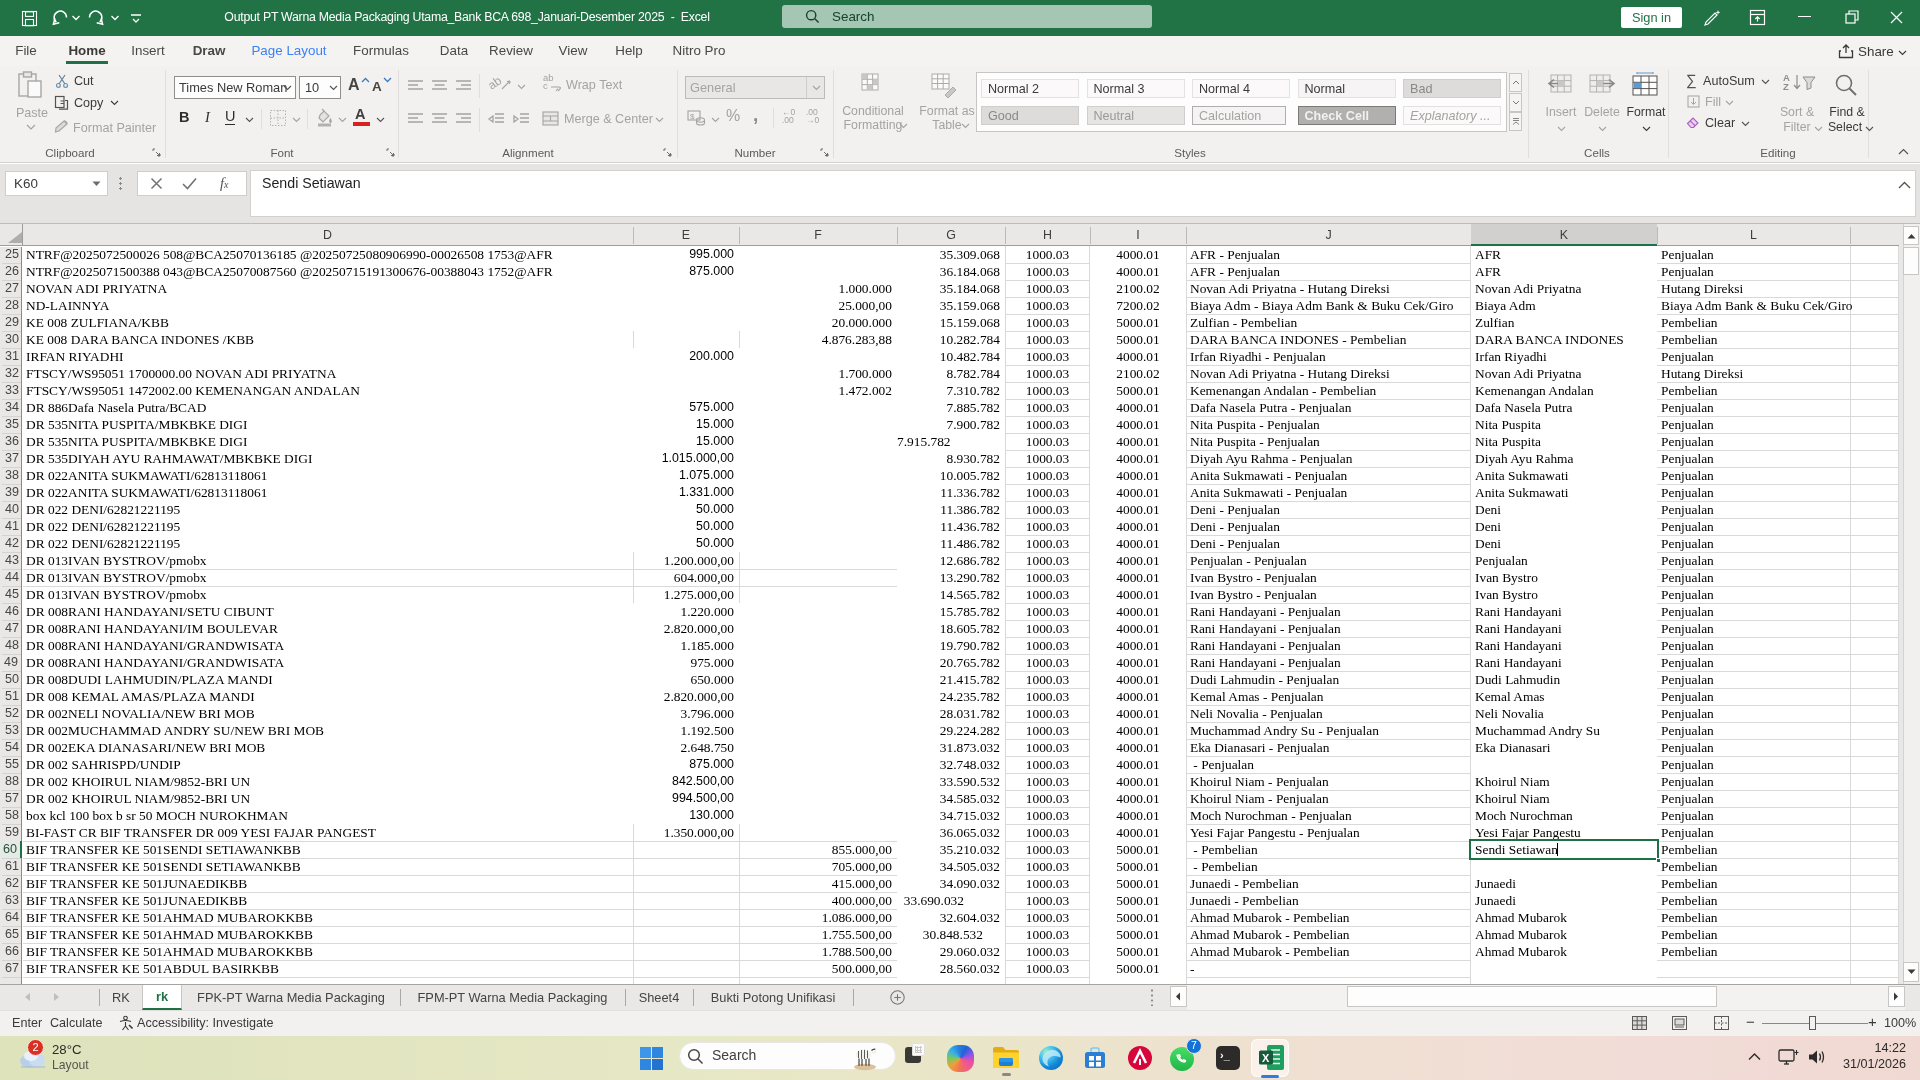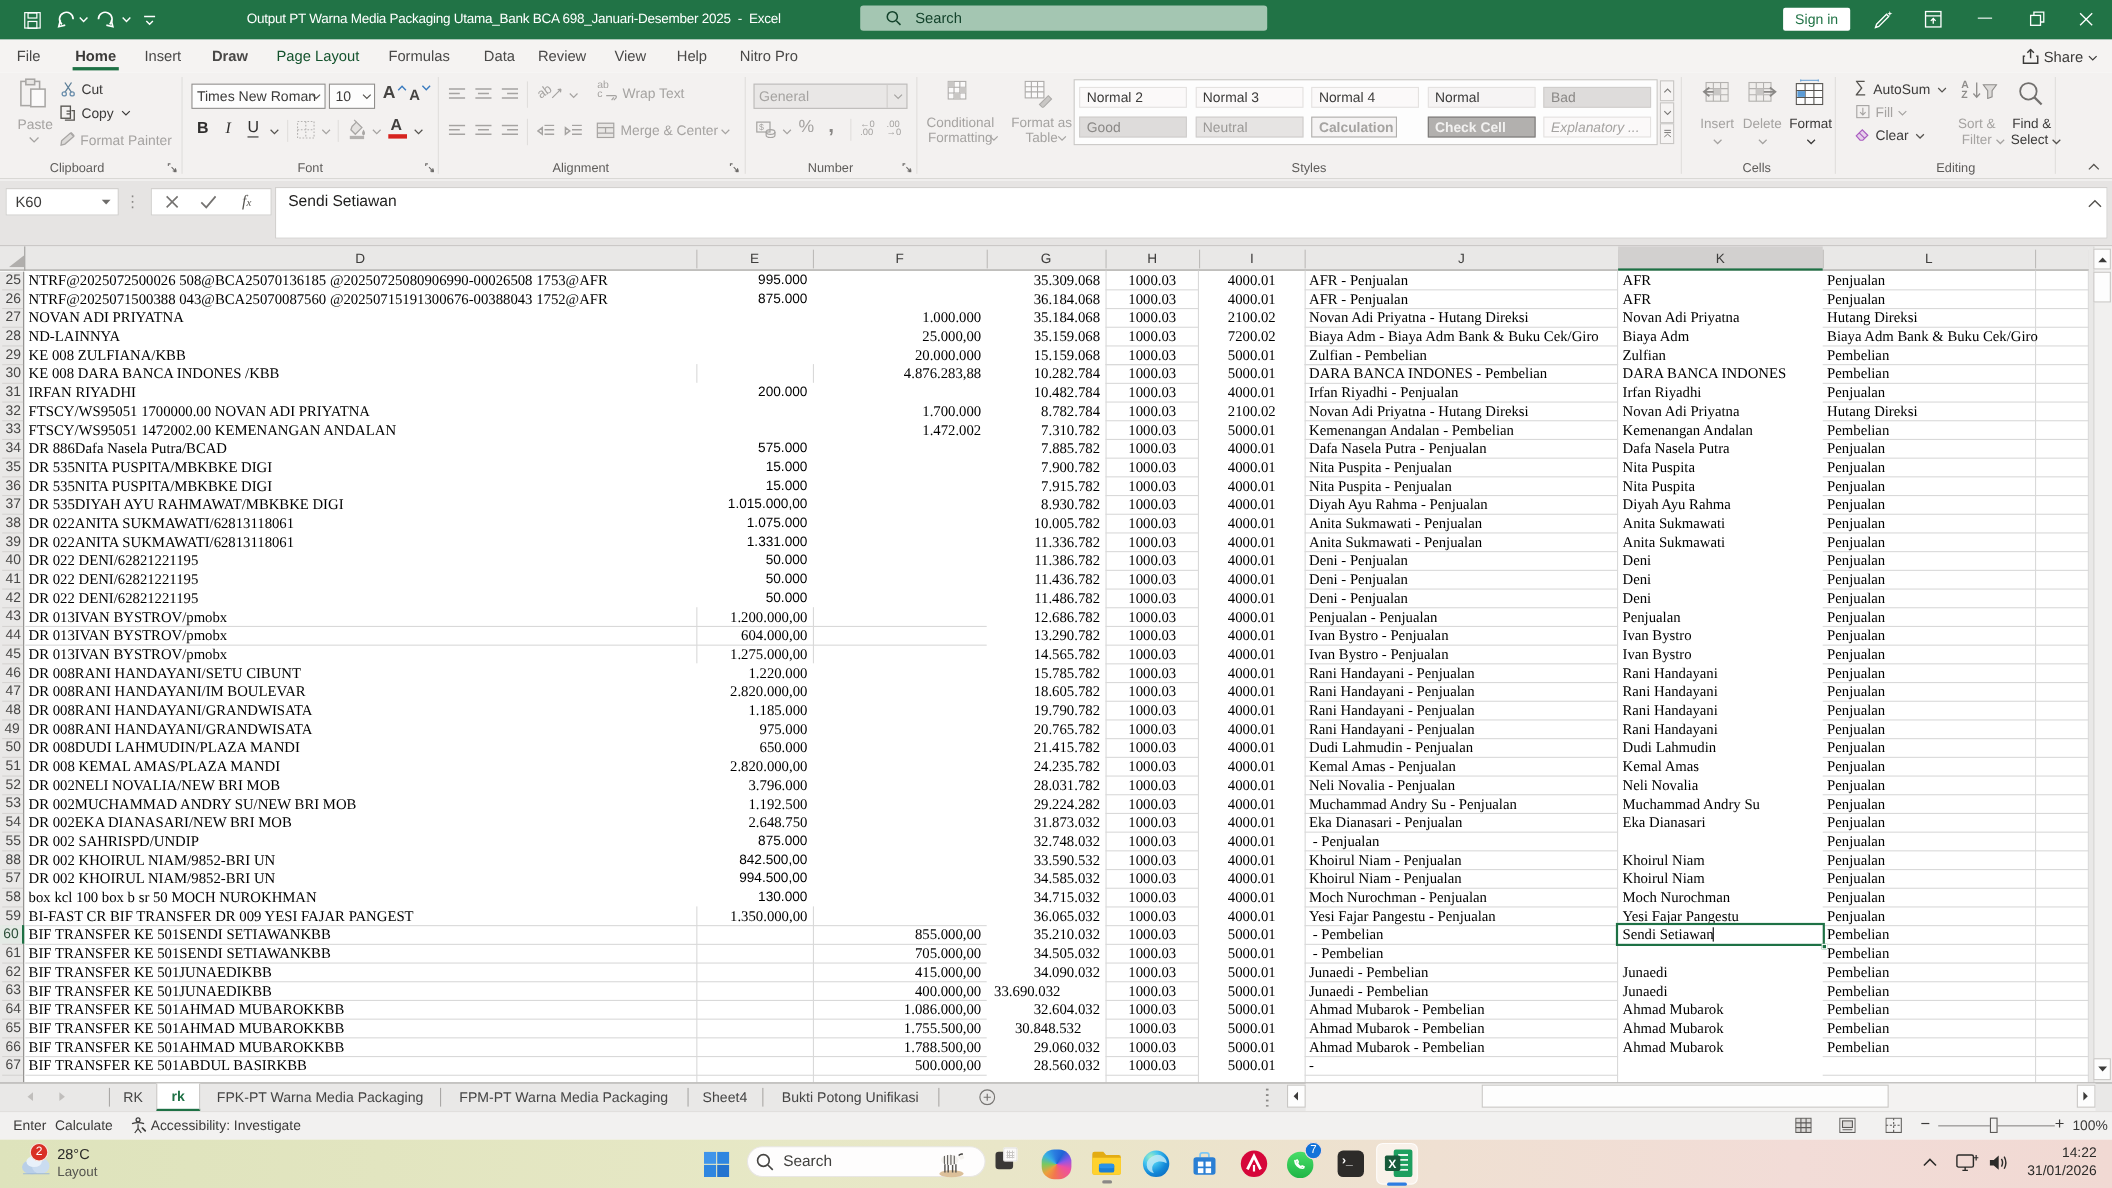--- a/index.html
+++ b/index.html
@@ -55,21 +55,21 @@
       <path d="M4 4 V1 H13 V10 H10" fill="none" stroke="#fff" stroke-width="1.2"></path>
     </svg>
 <svg class="abs" style="left:1890px;top:11px" width="13" height="13" viewBox="0 0 13 13">
       <path d="M1 1 L12 12 M12 1 L1 12" stroke="#fff" stroke-width="1.2"></path>
     </svg>
 <div class="abs" style="left:0;top:36px;width:1920px;height:30px;background:#f5f3f2"></div>
 <div class="abs" style="left:-5px;top:40px;width:62px;height:22px;line-height:22px;text-align:center;color:#494847;font-size:13.4px;font-weight:normal">File</div>
 <div class="abs" style="left:56px;top:40px;width:62px;height:22px;line-height:22px;text-align:center;color:#3b3a39;font-size:13.4px;font-weight:bold">Home</div>
 <div class="abs" style="left:109px;top:40px;width:78px;height:22px;line-height:22px;text-align:center;color:#494847;font-size:13.4px;font-weight:normal">Insert</div>
 <div class="abs" style="left:178px;top:40px;width:62px;height:22px;line-height:22px;text-align:center;color:#494847;font-size:13.4px;font-weight:bold">Draw</div>
-<div class="abs" style="left:230px;top:40px;width:118px;height:22px;line-height:22px;text-align:center;color:#14532d;font-size:13.4px;font-weight:normal">Page Layout</div>
+<div class="abs" style="left:230px;top:40px;width:118px;height:22px;line-height:22px;text-align:center;color:#3b82f6;font-size:13.4px;font-weight:normal">Page Layout</div>
 <div class="abs" style="left:334px;top:40px;width:94px;height:22px;line-height:22px;text-align:center;color:#494847;font-size:13.4px;font-weight:normal">Formulas</div>
 <div class="abs" style="left:423px;top:40px;width:62px;height:22px;line-height:22px;text-align:center;color:#494847;font-size:13.4px;font-weight:normal">Data</div>
 <div class="abs" style="left:472px;top:40px;width:78px;height:22px;line-height:22px;text-align:center;color:#494847;font-size:13.4px;font-weight:normal">Review</div>
 <div class="abs" style="left:542px;top:40px;width:62px;height:22px;line-height:22px;text-align:center;color:#494847;font-size:13.4px;font-weight:normal">View</div>
 <div class="abs" style="left:598px;top:40px;width:62px;height:22px;line-height:22px;text-align:center;color:#494847;font-size:13.4px;font-weight:normal">Help</div>
 <div class="abs" style="left:648px;top:40px;width:102px;height:22px;line-height:22px;text-align:center;color:#494847;font-size:13.4px;font-weight:normal">Nitro Pro</div>
 <div class="abs" style="left:66px;top:61px;width:42px;height:3px;background:#1e7145"></div>
 <svg class="abs" style="left:1838px;top:44px" width="16" height="15" viewBox="0 0 16 15">
       <path d="M8 9 V1.5 M5 4 l3-3 3 3" fill="none" stroke="#3b3a39" stroke-width="1.3"></path>
       <path d="M3 7 H1.5 V13.5 H14.5 V7 H13" fill="none" stroke="#3b3a39" stroke-width="1.3"></path>
@@ -303,21 +303,21 @@
       <path d="M1 1 l3.5 3.5 L8 1" fill="none" stroke="#a5a3a1" stroke-width="1.1"></path>
     </svg>
 <div class="abs" style="left:976px;top:72px;width:531px;height:60px;background:#fdfdfd;border:1px solid #c8c6c4"></div>
 <div class="abs" style="left:981px;top:79px;width:98px;height:19px;background:#fbf9f9;border:1px solid #e4e2e0;color:#3b3a39;font-size:12.6px;font-weight:normal;font-style:normal;line-height:18px;padding-left:6px;white-space:nowrap;overflow:hidden">Normal 2</div>
 <div class="abs" style="left:1086.5px;top:79px;width:98px;height:19px;background:#fbf9f9;border:1px solid #e4e2e0;color:#3b3a39;font-size:12.6px;font-weight:normal;font-style:normal;line-height:18px;padding-left:6px;white-space:nowrap;overflow:hidden">Normal 3</div>
 <div class="abs" style="left:1192px;top:79px;width:98px;height:19px;background:#fbf9f9;border:1px solid #e4e2e0;color:#3b3a39;font-size:12.6px;font-weight:normal;font-style:normal;line-height:18px;padding-left:6px;white-space:nowrap;overflow:hidden">Normal 4</div>
 <div class="abs" style="left:1297.5px;top:79px;width:98px;height:19px;background:#f6f4f4;border:1px solid #e4e2e0;color:#3b3a39;font-size:12.6px;font-weight:normal;font-style:normal;line-height:18px;padding-left:6px;white-space:nowrap;overflow:hidden">Normal</div>
 <div class="abs" style="left:1403px;top:79px;width:98px;height:19px;background:#dedcdb;border:1px solid #d0cecc;color:#8a8886;font-size:12.6px;font-weight:normal;font-style:normal;line-height:18px;padding-left:6px;white-space:nowrap;overflow:hidden">Bad</div>
 <div class="abs" style="left:981px;top:106px;width:98px;height:19px;background:#dedcdb;border:1px solid #d0cecc;color:#8a8886;font-size:12.6px;font-weight:normal;font-style:normal;line-height:18px;padding-left:6px;white-space:nowrap;overflow:hidden">Good</div>
 <div class="abs" style="left:1086.5px;top:106px;width:98px;height:19px;background:#e6e4e3;border:1px solid #d0cecc;color:#9b9997;font-size:12.6px;font-weight:normal;font-style:normal;line-height:18px;padding-left:6px;white-space:nowrap;overflow:hidden">Neutral</div>
-<div class="abs" style="left:1192px;top:106px;width:78px;height:19px;background:#f5f3f3;border:1px solid #b0aeac;color:#a5a3a1;font-size:12.6px;font-weight:bold;font-style:normal;line-height:18px;padding-left:6px;white-space:nowrap;overflow:hidden">Calculation</div>
+<div class="abs" style="left:1192px;top:106px;width:94px;height:19px;background:#f5f3f3;border:1px solid #b0aeac;color:#a5a3a1;font-size:12.6px;font-weight:normal;font-style:normal;line-height:18px;padding-left:6px;white-space:nowrap;overflow:hidden">Calculation</div>
 <div class="abs" style="left:1297.5px;top:106px;width:98px;height:19px;background:#b2b0ae;border:1px solid #7c7a78;color:#f2f1f0;font-size:12.6px;font-weight:bold;font-style:normal;line-height:18px;padding-left:6px;white-space:nowrap;overflow:hidden">Check Cell</div>
 <div class="abs" style="left:1403px;top:106px;width:98px;height:19px;background:#fbf9f9;border:1px solid #e4e2e0;color:#a5a3a1;font-size:12.6px;font-weight:normal;font-style:italic;line-height:18px;padding-left:6px;white-space:nowrap;overflow:hidden">Explanatory ...</div>
 <div class="abs" style="left:1509px;top:73.0px;width:13px;height:19px;background:#f6f4f3;border:1px solid #c8c6c4"></div>
 <svg class="abs" style="left:1512px;top:80.0px" width="8" height="5" viewBox="0 0 8 5">
       <path d="M1 4 l3-3 3 3" fill="none" stroke="#7a7876" stroke-width="1"></path>
     </svg>
 <div class="abs" style="left:1509px;top:92.6px;width:13px;height:19px;background:#f6f4f3;border:1px solid #c8c6c4"></div>
 <svg class="abs" style="left:1512px;top:99.6px" width="8" height="5" viewBox="0 0 8 5">
       <path d="M1 1 l3 3 3-3" fill="none" stroke="#7a7876" stroke-width="1"></path>
     </svg>
@@ -781,21 +781,21 @@
 <div class="abs ser" style="left:26px;top:416px;width:600px;height:17px;line-height:17px;overflow:hidden">DR 535NITA PUSPITA/MBKBKE DIGI</div>
 <div class="abs sse" style="left:633px;top:416px;width:101px;height:17px;line-height:17px;text-align:right">15.000</div>
 <div class="abs ser" style="left:897px;top:416px;width:103px;height:17px;line-height:17px;text-align:right">7.900.782</div>
 <div class="abs ser" style="left:1005px;top:416px;width:85px;height:17px;line-height:17px;text-align:center">1000.03</div>
 <div class="abs ser" style="left:1090px;top:416px;width:96px;height:17px;line-height:17px;text-align:center">4000.01</div>
 <div class="abs ser" style="left:1190px;top:416px;width:278px;height:17px;line-height:17px;overflow:hidden;white-space:pre">Nita Puspita - Penjualan</div>
 <div class="abs ser" style="left:1475px;top:416px;width:180px;height:17px;line-height:17px;overflow:hidden">Nita Puspita</div>
 <div class="abs ser" style="left:1661px;top:416px;width:200px;height:17px;line-height:17px;overflow:hidden">Penjualan</div>
 <div class="abs ser" style="left:26px;top:433px;width:600px;height:17px;line-height:17px;overflow:hidden">DR 535NITA PUSPITA/MBKBKE DIGI</div>
 <div class="abs sse" style="left:633px;top:433px;width:101px;height:17px;line-height:17px;text-align:right">15.000</div>
-<div class="abs ser" style="left:897px;top:433px;width:103px;height:17px;line-height:17px;text-align:right">7.915.782</div>
+<div class="abs ser" style="left:897px;top:433px;width:103px;height:17px;line-height:17px;">7.915.782</div>
 <div class="abs ser" style="left:1005px;top:433px;width:85px;height:17px;line-height:17px;text-align:center">1000.03</div>
 <div class="abs ser" style="left:1090px;top:433px;width:96px;height:17px;line-height:17px;text-align:center">4000.01</div>
 <div class="abs ser" style="left:1190px;top:433px;width:278px;height:17px;line-height:17px;overflow:hidden;white-space:pre">Nita Puspita - Penjualan</div>
 <div class="abs ser" style="left:1475px;top:433px;width:180px;height:17px;line-height:17px;overflow:hidden">Nita Puspita</div>
 <div class="abs ser" style="left:1661px;top:433px;width:200px;height:17px;line-height:17px;overflow:hidden">Penjualan</div>
 <div class="abs ser" style="left:26px;top:450px;width:600px;height:17px;line-height:17px;overflow:hidden">DR 535DIYAH AYU RAHMAWAT/MBKBKE DIGI</div>
 <div class="abs sse" style="left:633px;top:450px;width:101px;height:17px;line-height:17px;text-align:right">1.015.000,00</div>
 <div class="abs ser" style="left:897px;top:450px;width:103px;height:17px;line-height:17px;text-align:right">8.930.782</div>
 <div class="abs ser" style="left:1005px;top:450px;width:85px;height:17px;line-height:17px;text-align:center">1000.03</div>
 <div class="abs ser" style="left:1090px;top:450px;width:96px;height:17px;line-height:17px;text-align:center">4000.01</div>

